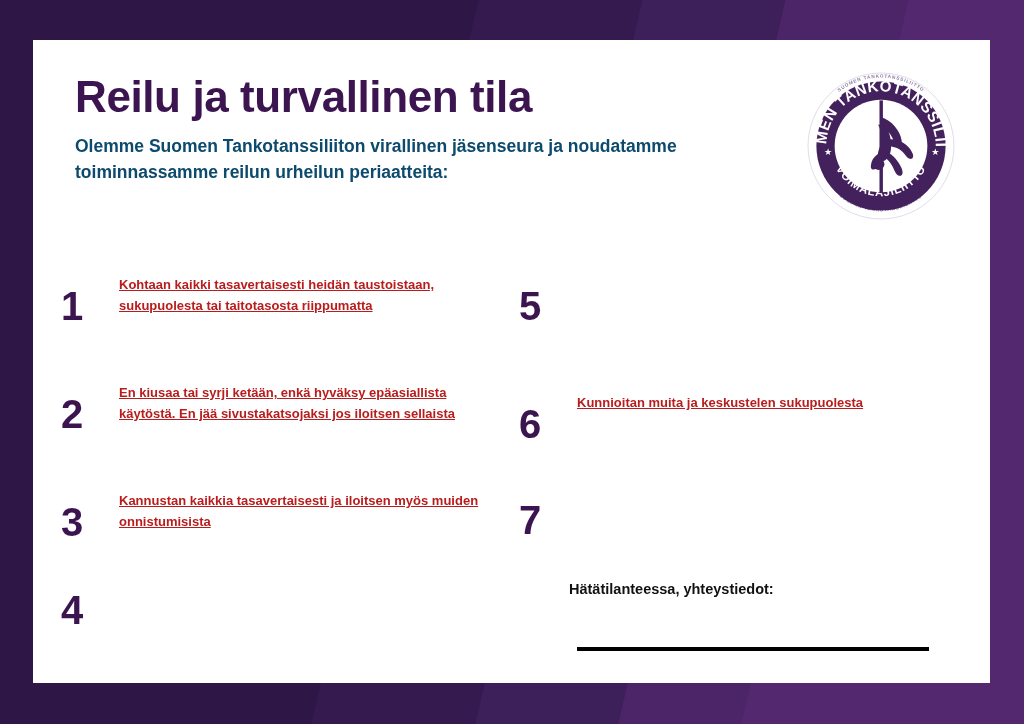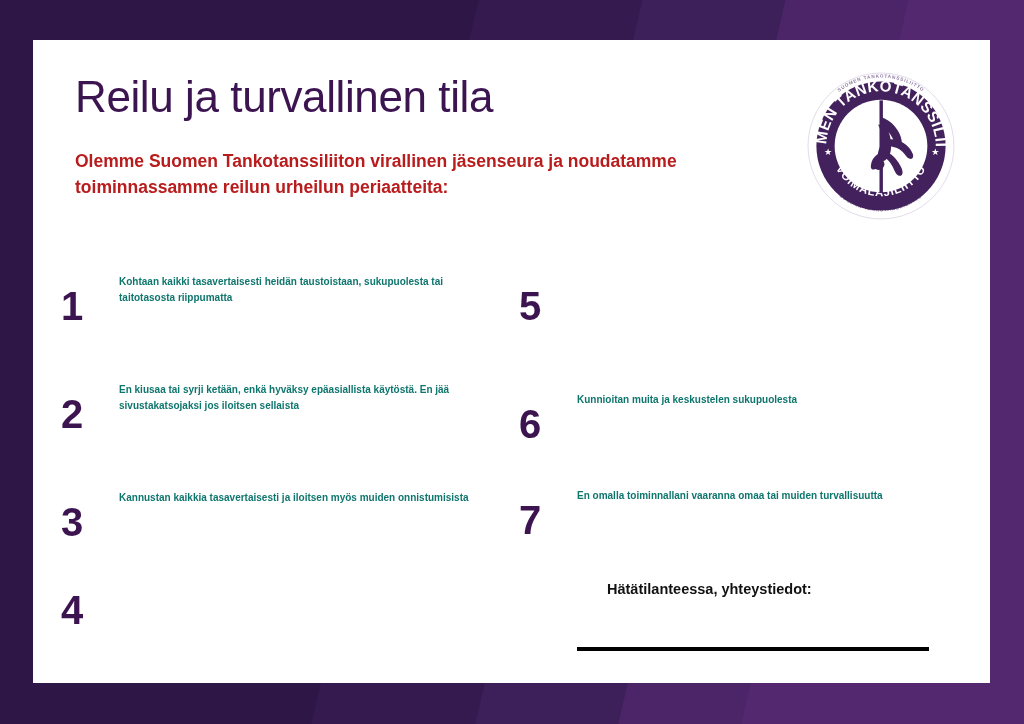--- a/index.html
+++ b/index.html
@@ -67,36 +67,36 @@
     box-sizing: border-box;
   }
 
   
   .page-title {
     position: absolute;
     left: 42px;
     top: 32px;
     margin: 0;
     font-size: 44px;
-    font-weight: 400;
+    font-weight: 700;
     letter-spacing: -0.4px;
     color: #3b1450;
     font-family: "Liberation Sans", sans-serif;
   }
 
   .intro {
     position: absolute;
     left: 42px;
-    top: 109px;
+    top: 94px;
     width: 660px;
     margin: 0;
     font-size: 17.5px;
     line-height: 1.48;
     font-weight: 700;
-    color: #b91c1c;
+    color: #0c4a6e;
   }
 
   
   .logo {
     position: absolute;
     left: 772px;
     top: 30px;
     width: 152px;
     height: 152px;
   }
@@ -131,46 +131,47 @@
     font-size: 40px;
     font-weight: 700;
     line-height: 1;
     color: #3b1450;
     text-align: left;
     padding-top: 14px;
     font-family: "Liberation Sans", sans-serif;
   }
   .pledge .body {
     flex: 1 1 auto;
-    font-size: 10px;
+    font-size: 13px;
     line-height: 1.62;
     font-weight: 700;
-    color: #0f766e;
+    color: #b91c1c;
     padding-top: 2px;
+    text-decoration: underline;
   }
 
   
   .r1 { top: 42px; }
   .r2 { top: 150px; }
   .r3 { top: 258px; }
   .r4 { top: 346px; }
   
   .r5 { top: 42px; }
   .r6 { top: 160px; }
   .r7 { top: 256px; }
 
   
   .emergency {
     position: absolute;
     left: 458px;
     top: 348px;
     width: 420px;
   }
   .emergency .label {
-    margin: 0 0 0 88px;
+    margin: 0 0 0 50px;
     font-size: 14.5px;
     font-weight: 700;
     color: #111111;
     line-height: 1.6;
   }
   .emergency .rule {
     margin: 46px 0 0 58px;
     width: 352px;
     height: 4px;
     background: #000000;
@@ -309,21 +310,20 @@
           <div class="num">5</div>
         </div>
 
         <div class="pledge r6">
           <div class="num">6</div>
           <div class="body">Kunnioitan muita ja keskustelen sukupuolesta</div>
         </div>
 
         <div class="pledge r7">
           <div class="num">7</div>
-          <div class="body">En omalla toiminnallani vaaranna omaa tai muiden turvallisuutta</div>
         </div>
 
       </div>
 
       <div class="emergency">
         <p class="label">Hätätilanteessa, yhteystiedot:</p>
         <div class="rule"></div>
       </div>
 
     </div>

